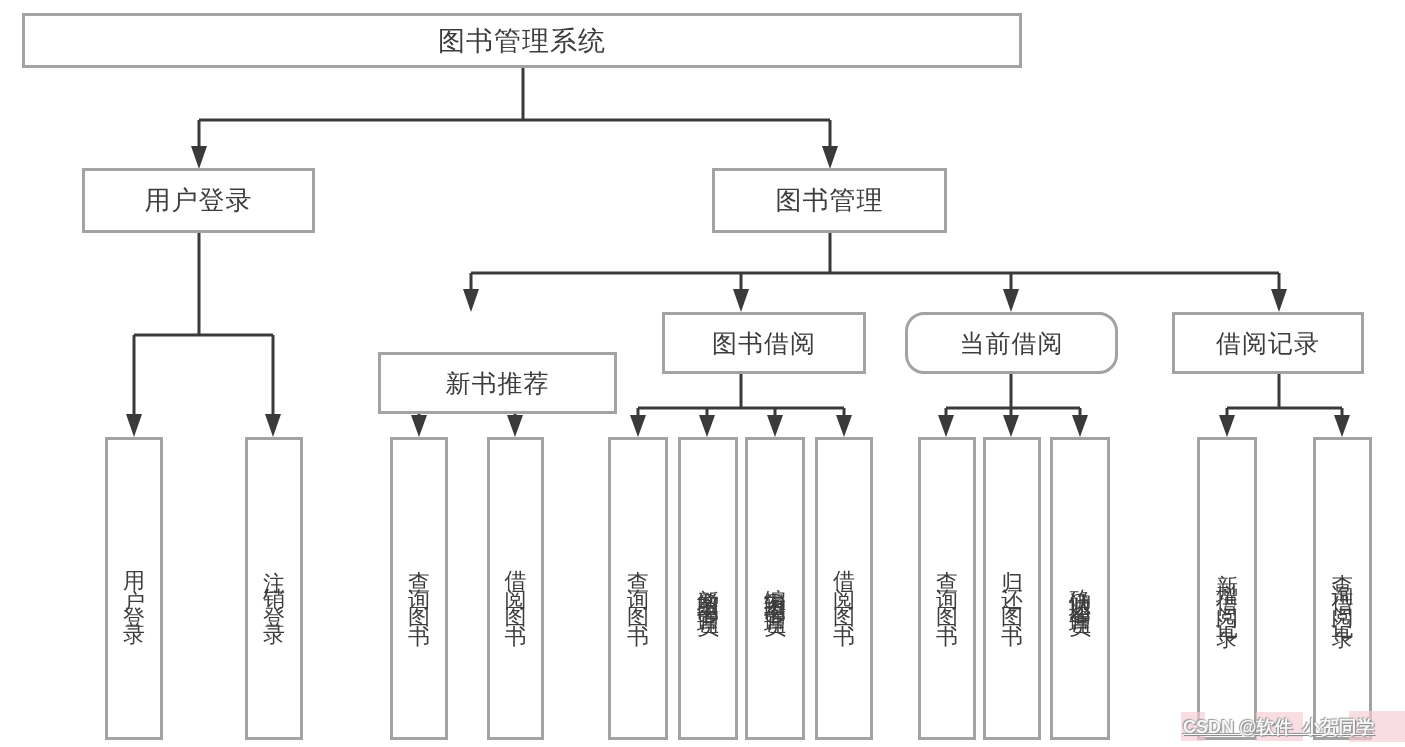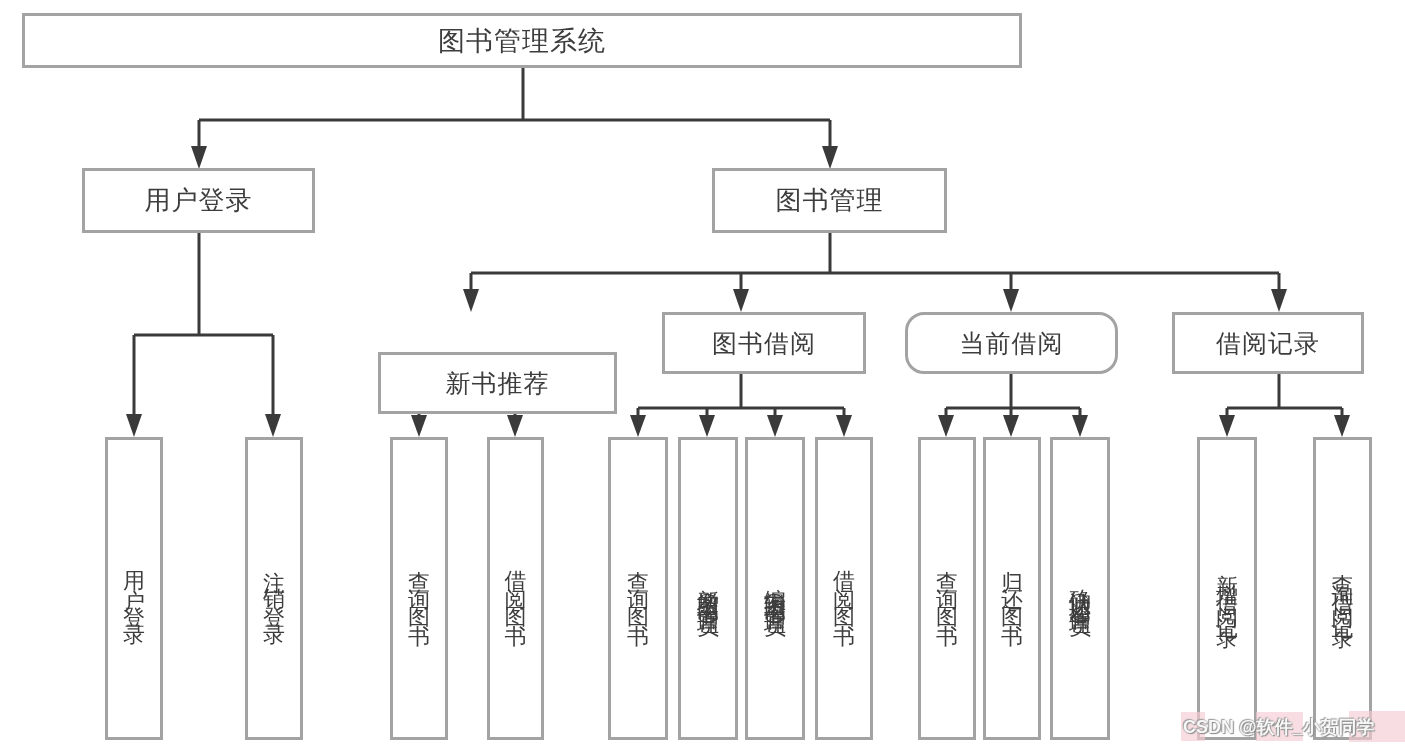--- a/index.html
+++ b/index.html
@@ -49,20 +49,21 @@
     left: 1183px;
     top: 712px;
     width: 222px;
     height: 32px;
     font-size: 18px;
     font-weight: bold;
     line-height: 30px;
     white-space: nowrap;
     color: rgba(255,255,255,0.92);
     text-shadow: 1px 1px 1px #8b8b8b, -1px -1px 1px #9c9c9c, 0 0 2px #a0a0a0;
+    text-decoration: underline;
   }
   .wm-patch {
     position: absolute;
     background: #f5ccd2;
     opacity: 0.65;
   }
 </style>
 </head>
 <body>
 

